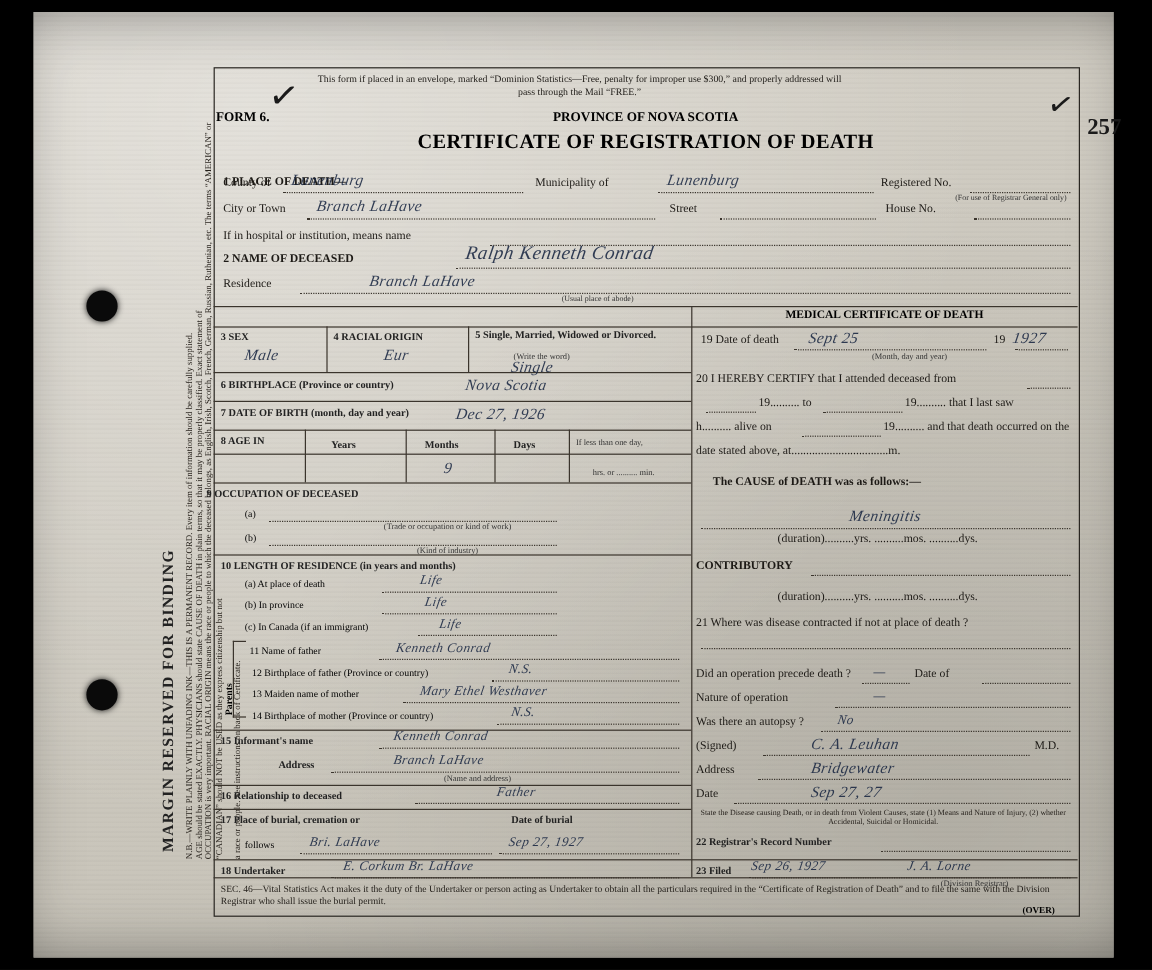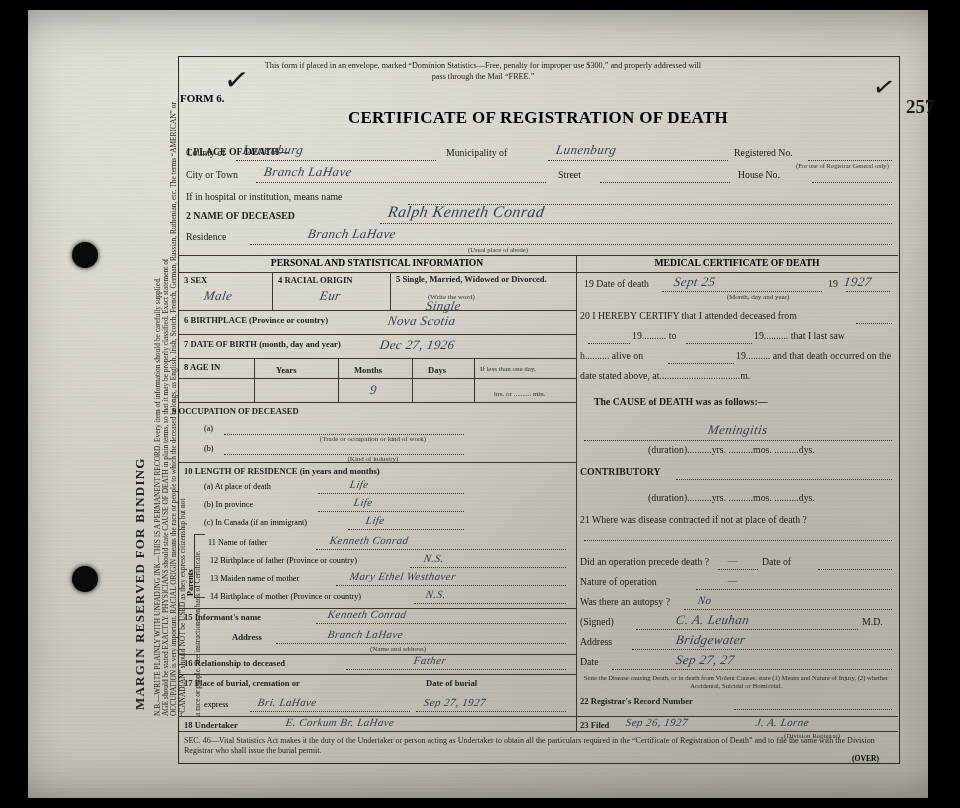--- a/index.html
+++ b/index.html
@@ -67,20 +67,21 @@
     <div class="vert legal-col" style="left:126px;top:706px;width:660px;">N.B.—WRITE PLAINLY WITH UNFADING INK—THIS IS A PERMANENT RECORD. Every item of information should be carefully supplied.</div>
     <div class="vert legal-col" style="left:134px;top:706px;width:660px;">AGE should be stated EXACTLY. PHYSICIANS should state CAUSE OF DEATH in plain terms, so that it may be properly classified. Exact statement of</div>
     <div class="vert legal-col" style="left:142px;top:706px;width:660px;white-space:normal;height:22px;">OCCUPATION is very important. RACIAL ORIGIN means the race or people to which the deceased belongs, as English, Irish, Scotch, French, German, Russian, Ruthenian, etc.  The terms “AMERICAN” or “CANADIAN” should NOT be USED as they express citizenship but not</div>
     <div class="vert legal-col" style="left:166px;top:706px;width:660px;">a race or people.  See instructions on back of Certificate.</div>
 
     <div class="abs hdr-note" style="left:230px;top:50px;width:450px;">This form if placed in an envelope, marked “Dominion Statistics—Free, penalty for improper use $300,” and properly addressed will pass through the Mail “FREE.”</div>
     <div class="abs form6" style="left:152px;top:82px;">FORM 6.</div>
     <div class="checkmark" style="left:196px;top:52px;">✓</div>
 
     <div class="abs" style="left:1090px;top:0;"></div>
+    <div class="abs ctr b" style="left:150px;top:82px;width:720px;font-size:11px;">PROVINCE OF NOVA SCOTIA</div>
     <div class="abs ctr b" style="left:150px;top:98px;width:720px;font-size:17px;letter-spacing:0.3px;">CERTIFICATE OF REGISTRATION OF DEATH</div>
 
     <div class="abs" style="left:845px;top:62px;font-size:26px;color:#1a1a1a;transform:rotate(12deg);">✓</div>
     <div class="abs num257" style="left:878px;top:86px;">257</div>
 
     <div class="frame"></div>
 
     <div class="abs fieldlabel b" style="left:158px;top:120px;margin-top:16px;">1 PLACE OF DEATH—</div>
 
     <div class="abs fieldlabel" style="left:158px;top:137px;">County of</div>
@@ -113,21 +114,20 @@
 
     <div class="abs fieldlabel" style="left:158px;top:221px;">Residence</div>
     <div class="abs dotline" style="left:222px;top:234px;width:642px;"></div>
     <div class="abs hand" style="left:280px;top:216px;">Branch LaHave</div>
     <div class="abs undernote ctr" style="left:380px;top:236px;width:180px;">(Usual place of abode)</div>
 
     <div class="hl" style="left:150px;top:245px;width:720px;"></div>
     <div class="vl" style="left:548px;top:245px;height:476px;"></div>
     <div class="hl" style="left:150px;top:262px;width:720px;"></div>
 
-    <div class="abs ctr b" style="left:150px;top:247px;width:398px;font-size:9.6px;">PERSONAL AND STATISTICAL INFORMATION</div>
     <div class="abs ctr b" style="left:548px;top:247px;width:322px;font-size:9.6px;">MEDICAL CERTIFICATE OF DEATH</div>
 
     <div class="hl" style="left:150px;top:300px;width:398px;"></div>
     <div class="vl" style="left:244px;top:262px;height:38px;"></div>
     <div class="vl" style="left:362px;top:262px;height:38px;"></div>
 
     <div class="abs cell-label" style="left:156px;top:265px;">3 SEX</div>
     <div class="abs hand" style="left:176px;top:278px;">Male</div>
 
     <div class="abs cell-label" style="left:250px;top:265px;">4 RACIAL ORIGIN</div>
@@ -210,21 +210,21 @@
     <div class="abs cell-sub ctr" style="left:280px;top:635px;width:180px;">(Name and address)</div>
 
     <div class="hl" style="left:150px;top:644px;width:398px;"></div>
     <div class="abs cell-label" style="left:156px;top:648px;">16 Relationship to deceased</div>
     <div class="abs dotline" style="left:318px;top:659px;width:220px;"></div>
     <div class="abs hand sm2" style="left:386px;top:644px;">Father</div>
 
     <div class="hl" style="left:150px;top:664px;width:398px;"></div>
     <div class="abs cell-label" style="left:156px;top:668px;">17 Place of burial, cremation or</div>
     <div class="abs cell-label" style="left:398px;top:668px;">Date of burial</div>
-    <div class="abs sm" style="left:176px;top:690px;">express</div>
+    <div class="abs sm" style="left:176px;top:690px;">follows</div>
     <div class="abs dotline" style="left:222px;top:701px;width:160px;"></div>
     <div class="abs hand sm2" style="left:230px;top:686px;">Bri. LaHave</div>
     <div class="abs dotline" style="left:388px;top:701px;width:150px;"></div>
     <div class="abs hand sm2" style="left:396px;top:686px;">Sep 27, 1927</div>
 
     <div class="hl" style="left:150px;top:706px;width:398px;"></div>
     <div class="abs cell-label" style="left:156px;top:710px;">18 Undertaker</div>
     <div class="abs dotline" style="left:248px;top:721px;width:290px;"></div>
     <div class="abs hand sm2" style="left:258px;top:706px;">E. Corkum Br. LaHave</div>
 

